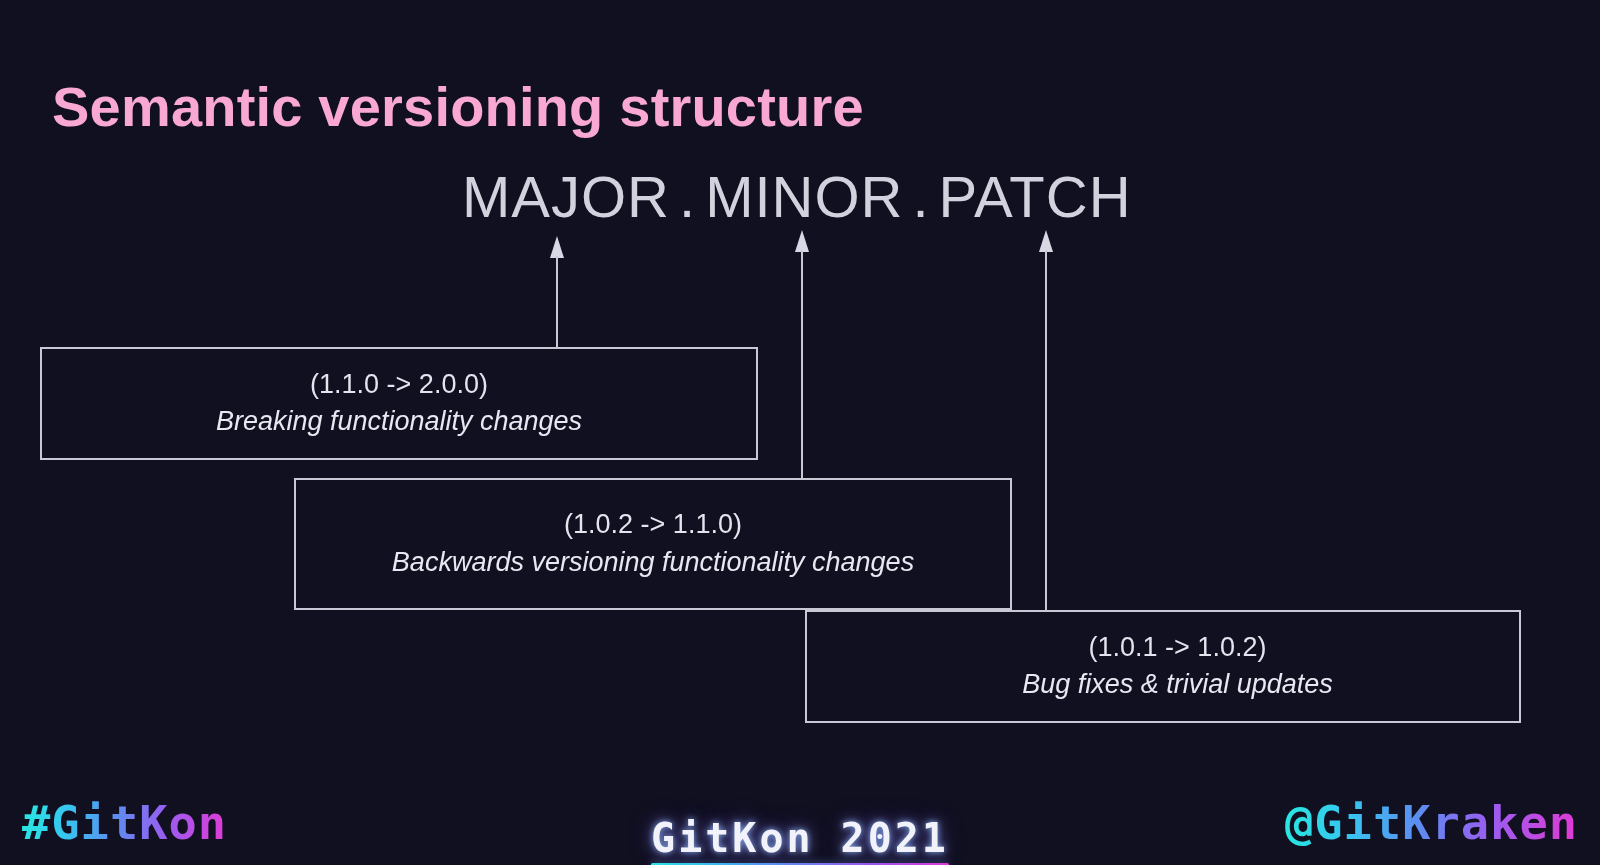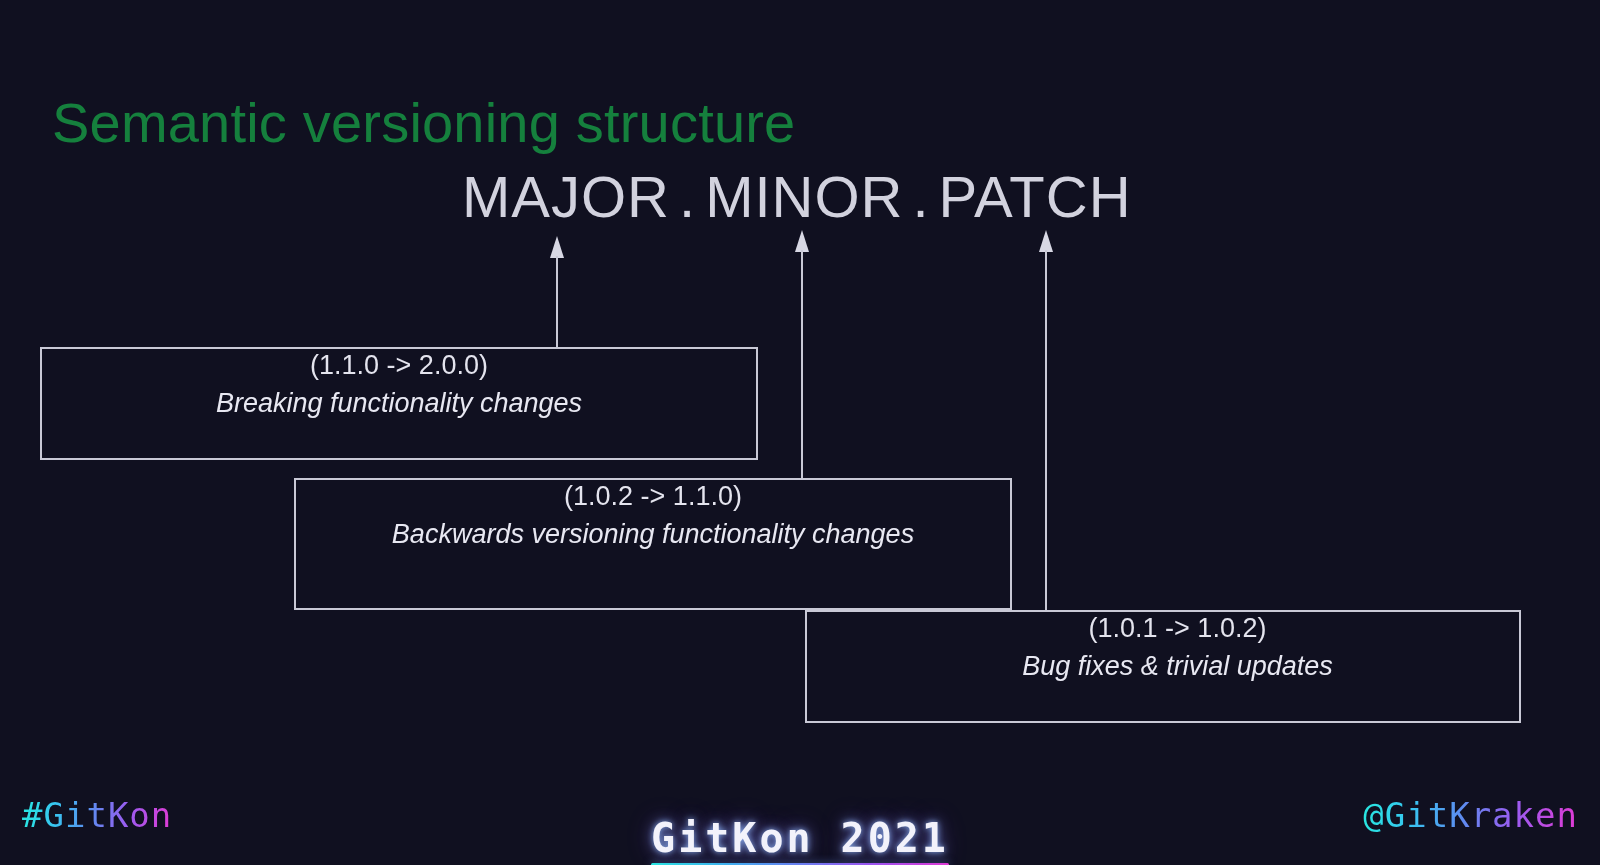--- a/index.html
+++ b/index.html
@@ -13,24 +13,24 @@
     height: 865px;
     background: #101020;
     overflow: hidden;
     font-family: "Liberation Sans", sans-serif;
   }
 
   
   #slide-title {
     position: absolute;
     left: 52px;
-    top: 52px;
+    top: 36px;
     font-size: 56px;
-    font-weight: 400;
-    color: #15803d;
+    font-weight: 700;
+    color: #f9a8d4;
     letter-spacing: 0.2px;
     white-space: nowrap;
   }
 
   
   #version-formula {
     position: absolute;
     left: 462px;
     top: 163px;
     font-size: 58px;
@@ -70,21 +70,21 @@
 
   
   .callout {
     position: absolute;
     box-sizing: border-box;
     border: 2px solid #c9c9d6;
     background: transparent;
     display: flex;
     flex-direction: column;
     align-items: center;
-    justify-content: flex-start;
+    justify-content: center;
   }
   .callout .range {
     font-size: 27px;
     font-weight: 400;
     color: #e4e4ee;
     line-height: 1.25;
     white-space: nowrap;
   }
   .callout .desc {
     font-size: 27px;
@@ -97,22 +97,22 @@
   }
 
   #callout-major { left: 40px;  top: 347px; width: 718px; height: 113px; }
   #callout-minor { left: 294px; top: 478px; width: 718px; height: 132px; }
   #callout-patch { left: 805px; top: 610px; width: 716px; height: 113px; padding-left: 29px; }
 
   
   .footer-mono {
     position: absolute;
     font-family: "DejaVu Sans Mono", "Liberation Mono", monospace;
-    font-weight: 400;
-    font-size: 34px;
+    font-weight: 700;
+    font-size: 47px;
     letter-spacing: 1px;
     white-space: nowrap;
     background-image: linear-gradient(95deg, #28e8e0 0%, #37c6f0 22%, #5b8ef0 45%, #9b5cf0 70%, #e23ad4 100%);
     -webkit-background-clip: text;
     background-clip: text;
     color: transparent;
     -webkit-text-fill-color: transparent;
   }
   #footer-hashtag { left: 22px;  top: 795px; }
   #footer-handle  { right: 22px; top: 795px; }

